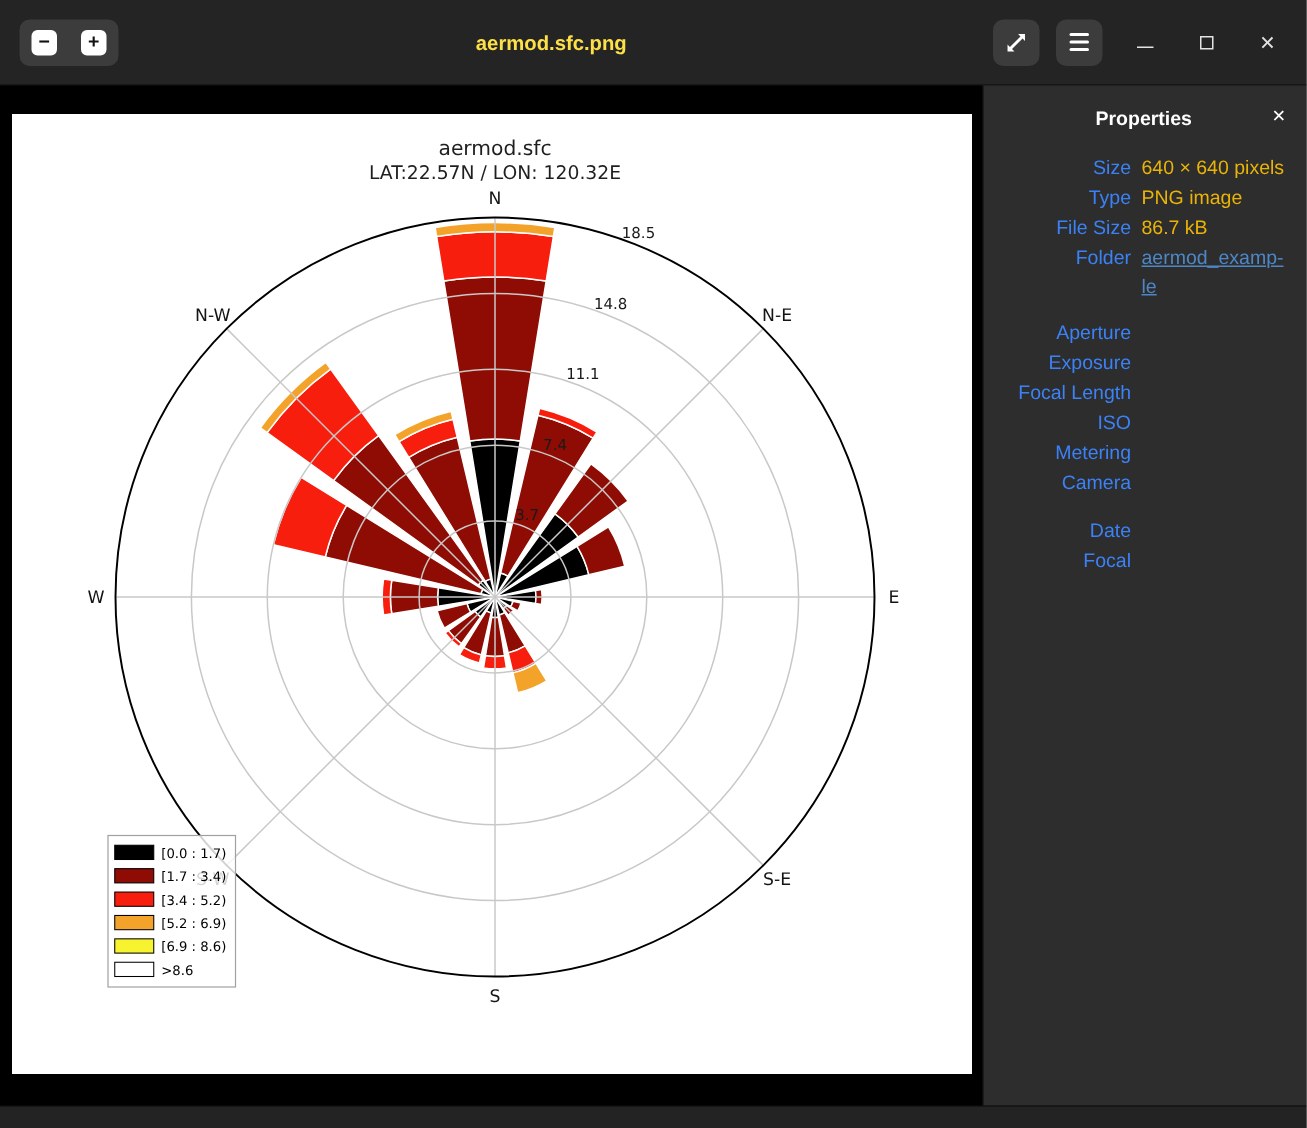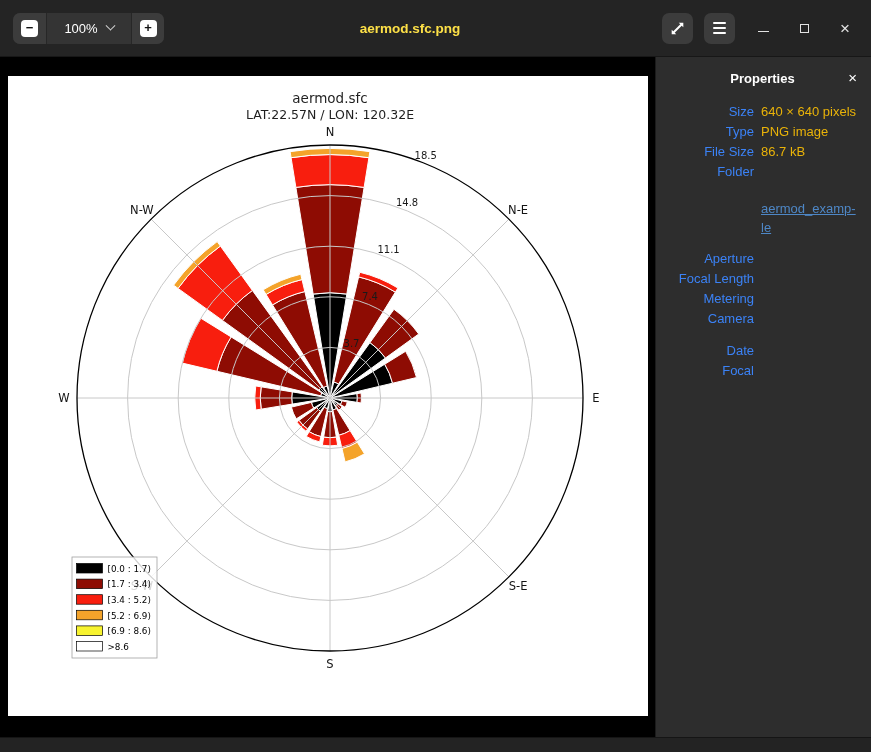--- a/index.html
+++ b/index.html
@@ -41,39 +41,35 @@
   
   .panel { flex:1; background:#2d2d2d; border-left:1px solid #1b1b1b; padding:14px 12px 0 10px;
            color:#f1f1f1; font-size:13px; }
   .panel-header { position:relative; text-align:center; margin-bottom:16px; }
   .panel-title { font-weight:bold; font-size:13px; color:#ffffff;text-align:center; }
   .panel-close { position:absolute; right:2px; top:-2px; background:transparent; border:none;
                  color:#ffffff; font-size:15px; cursor:pointer; }
   .prow { display:grid; grid-template-columns:88px 1fr; column-gap:7px; line-height:20px; }
   .plabel { text-align:right; color:#3b82f6; }
   .pvalue { color:#eab308; white-space:nowrap; }
-  .folder-link { text-decoration:underline; cursor:pointer; line-height:19px;margin-top:37px; }
+  .folder-link { text-decoration:underline; cursor:pointer; line-height:19px; }
   .folder-link span { display:block; }
   .pgap { height:12px; }
 
   .bottombar { height:15px; flex:0 0 15px; background:#232323; border-top:1px solid #151515; }
 </style>
 </head>
 <body>
 
 <div class="window">
 
   <header class="headerbar">
     <div class="zoom-group">
       <button class="zbtn">
         <span class="zsq">−</span>
-      </button>
-      <button class="zlevel">
-        <span>100%</span>
-        <span class="chev"></span>
       </button>
       <button class="zbtn">
         <span class="zsq">+</span>
       </button>
     </div>
 
     <div class="hb-title">aermod.sfc.png</div>
 
     <div class="hb-right">
       <button class="hbtn">
@@ -261,21 +257,29 @@
         </a>
       </div>
 
       <div class="pgap"></div>
 
       <div class="prow">
         <span class="plabel">Aperture</span>
           <span class="pvalue"></span>
       </div>
       <div class="prow">
+        <span class="plabel">Exposure</span>
+          <span class="pvalue"></span>
+      </div>
+      <div class="prow">
         <span class="plabel">Focal Length</span>
+          <span class="pvalue"></span>
+      </div>
+      <div class="prow">
+        <span class="plabel">ISO</span>
           <span class="pvalue"></span>
       </div>
       <div class="prow">
         <span class="plabel">Metering</span>
           <span class="pvalue"></span>
       </div>
       <div class="prow">
         <span class="plabel">Camera</span>
           <span class="pvalue"></span>
       </div>

